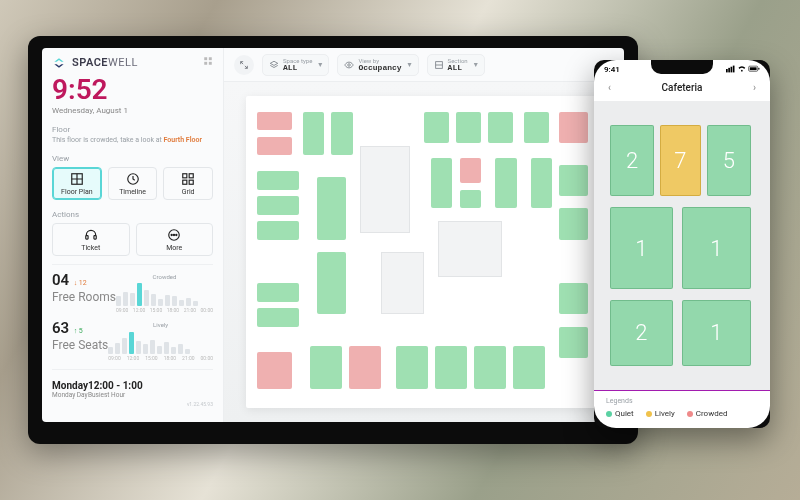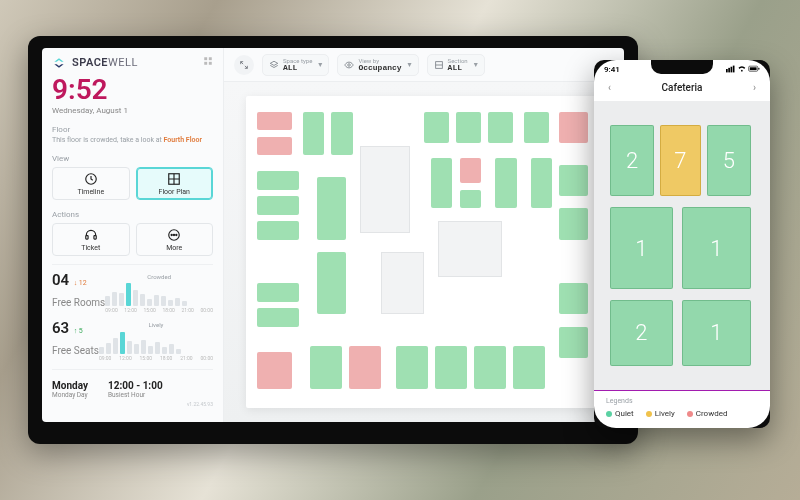--- a/index.html
+++ b/index.html
@@ -38,29 +38,29 @@
   .vt .icn { height:14px; display:flex; justify-content:center; align-items:center; color:#222;}
   .vt .tlabel { font-size:7px; color:#333; margin-top:2px;}
 
   hr.sep{border:none;border-top:1px solid #eef0f2;margin:8px 0 0;}
 
   .stat-block{margin-top:8px;}
   .stat-row{display:flex;align-items:flex-start;}
   .stat-num{font-size:15px;font-weight:600;color:#222;line-height:1;}
   .stat-delta{font-size:7px;color:#e07a3a;margin-left:2px;}
   .stat-delta.up{color:#3aaa5a;}
-  .stat-cap{font-size:10px;color:#888;margin-top:9px;}
+  .stat-cap{font-size:12px;color:#888;margin-top:2px;}
   .bars{flex:1;display:flex;align-items:flex-end;gap:2px;height:24px;margin-top:2px;}
   .bars i{display:block;width:5px;background:#dfe3e7;border-radius:1px;}
   .bars i.h{background:#59d6d6;}
   .bars-wrap{flex:1;position:relative;}
   .bars-title{font-size:6px;color:#9aa0a6;text-align:center;margin-bottom:2px;}
   .bars-x{display:flex;justify-content:space-between;font-size:5px;color:#bbb;margin-top:1px;}
 
-  .busiest{display:flex;gap:20px;margin-top:10px;}
+  .busiest{display:flex;margin-top:10px;}
   .busiest .b{font-size:10px;font-weight:700;color:#222;}
   .busiest .c{font-size:6.5px;color:#888;}
   .ver{font-size:5px;color:#c4c8cc;text-align:right;margin-top:2px;}
 
   
   .round-btn{width:20px;height:20px;border-radius:50%;background:#f1f3f5;display:flex;align-items:center;justify-content:center;color:#6a6f76;}
   .pill{display:flex;align-items:center;gap:4px;background:#f6f8f9;border:1px solid #eceef0;border-radius:5px;padding:3px 6px;}
   .pill .icn{width:10px;height:10px;color:#7a7f86;}
   .pill .plabel{display:flex;flex-direction:column;line-height:1;}
   .pill .plabel .t{font-size:6px;color:#9aa0a6;}
@@ -127,37 +127,48 @@
           <div class="clock-date">Wednesday, August 1</div>
         </div>
 
         <div class="lbl">Floor</div>
         <div class="hint">
           <span>This floor is crowded, take a look at </span><b>Fourth Floor</b>
         </div>
 
         <div class="lbl">View</div>
         <div class="view-tabs">
+          <div class="vt active">
+            <div class="icn">
+                <svg width="14" height="14" viewBox="0 0 24 24" fill="none" stroke="#222" stroke-width="2">
+                  <rect x="3" y="3" width="18" height="18"></rect>
+                  <path d="M12 3 V21 M3 12 H12 M12 12 H21"></path>
+                </svg>
+              </div>
+            <div class="tlabel">Floor Plan</div>
+          </div>
           <div class="vt">
             <div class="icn">
                 <svg width="14" height="14" viewBox="0 0 24 24" fill="none" stroke="#222" stroke-width="2">
                   <circle cx="12" cy="12" r="9"></circle>
                   <path d="M12 7 V12 L15 14"></path>
                 </svg>
               </div>
             <div class="tlabel">Timeline</div>
           </div>
-          <div class="vt active">
+          <div class="vt">
             <div class="icn">
                 <svg width="14" height="14" viewBox="0 0 24 24" fill="none" stroke="#222" stroke-width="2">
-                  <rect x="3" y="3" width="18" height="18"></rect>
-                  <path d="M12 3 V21 M3 12 H12 M12 12 H21"></path>
-                </svg>
-              </div>
-            <div class="tlabel">Floor Plan</div>
+                  <rect x="3" y="3" width="7" height="7"></rect>
+                  <rect x="14" y="3" width="7" height="7"></rect>
+                  <rect x="3" y="14" width="7" height="7"></rect>
+                  <rect x="14" y="14" width="7" height="7"></rect>
+                </svg>
+              </div>
+            <div class="tlabel">Grid</div>
           </div>
         </div>
 
         <div class="lbl">Actions</div>
         <div class="action-tabs">
           <div class="vt">
             <div class="icn">
                 <svg width="14" height="14" viewBox="0 0 24 24" fill="none" stroke="#222" stroke-width="2">
                   <path d="M4 13v-1a8 8 0 0 1 16 0v1"></path>
                   <rect x="3" y="13" width="4" height="6" rx="1"></rect>

